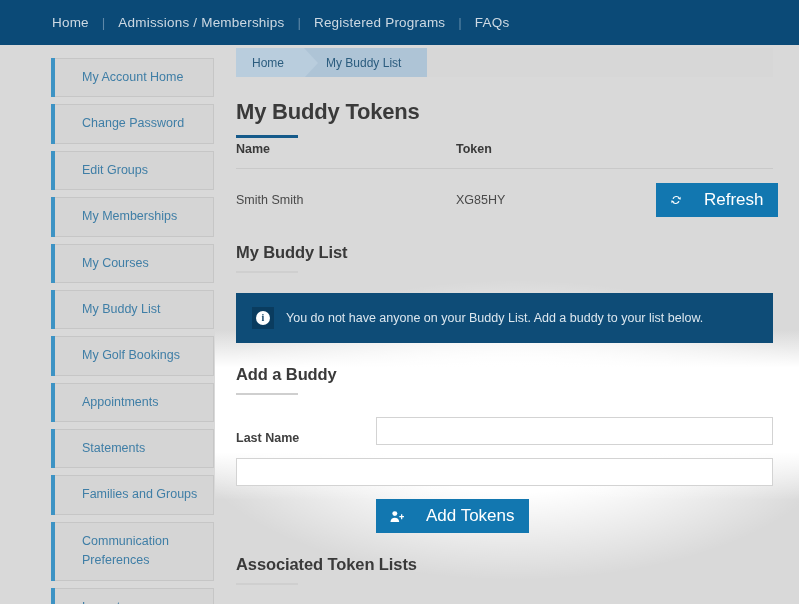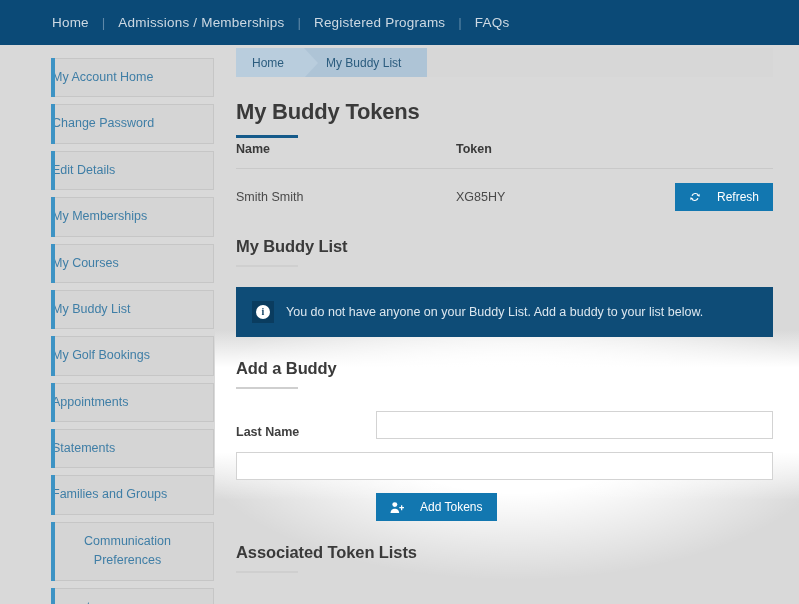--- a/index.html
+++ b/index.html
@@ -67,29 +67,28 @@
     left: 51px; top: 58px;
     width: 163px;
     z-index: 3;
   }
   .side-item {
     position: relative;
     background: #d5d5d5;
     border: 1px solid #c6c6c6;
     border-left: none;
     margin-bottom: 7px;
-    padding: 9px 10px 9px 1px;
+    padding: 9px 10px 9px 31px;
     font-size: 12.5px;
     color: #3f7ea6;
     line-height: 1.55;
     cursor: pointer;
     min-height: 37px;
     display: flex;
     align-items: center;
-    text-align: center;
   }
   .side-item::before {
     content: "";
     position: absolute;
     left: 0; top: -1px; bottom: -1px;
     width: 4px;
     background: #3d93c4;
   }
   .side-item.two-line { min-height: 54px; }
 
@@ -178,25 +177,25 @@
     min-height: 38px;
   }
   .col-name { width: 220px; flex: none; }
   .col-token { width: 200px; flex: none; }
   .col-action { flex: 1; display: flex; justify-content: flex-end; }
 
   
   .btn {
     display: inline-flex;
     align-items: center;
-    gap: 16px;
+    gap: 22px;
     background: #1277b0;
     color: #ffffff;
     border: none;
-    font-size: 12px;
+    font-size: 17px;
     font-family: "Liberation Sans", sans-serif;
     padding: 7px 14px;
     cursor: pointer;
     white-space: nowrap;
   }
   .btn svg { display: block; }
 
   
   .alert {
     background: #0e4c77;
@@ -280,21 +279,21 @@
 </div>
 
 <div class="sidebar">
   <div class="side-item">
       <span>My Account Home</span>
     </div>
   <div class="side-item">
       <span>Change Password</span>
     </div>
   <div class="side-item">
-      <span>Edit Details</span>
+      <span>Edit Groups</span>
     </div>
   <div class="side-item">
       <span>My Memberships</span>
     </div>
   <div class="side-item">
       <span>My Courses</span>
     </div>
   <div class="side-item">
       <span>My Buddy List</span>
     </div>

